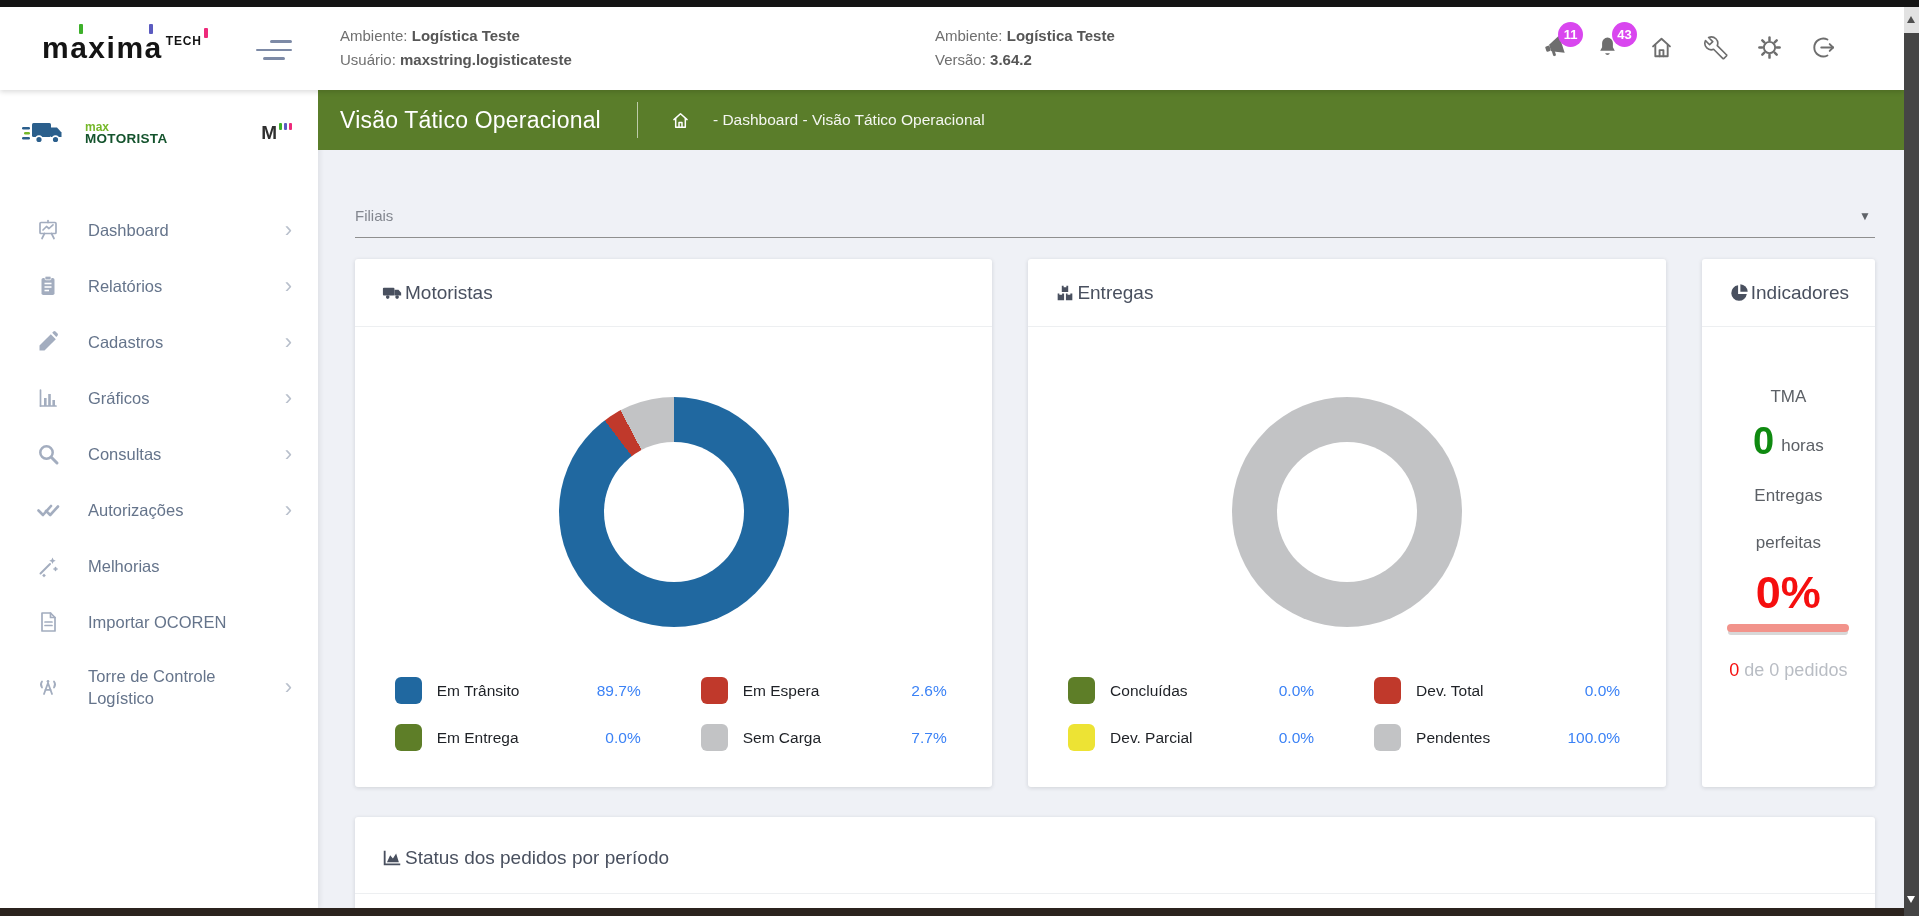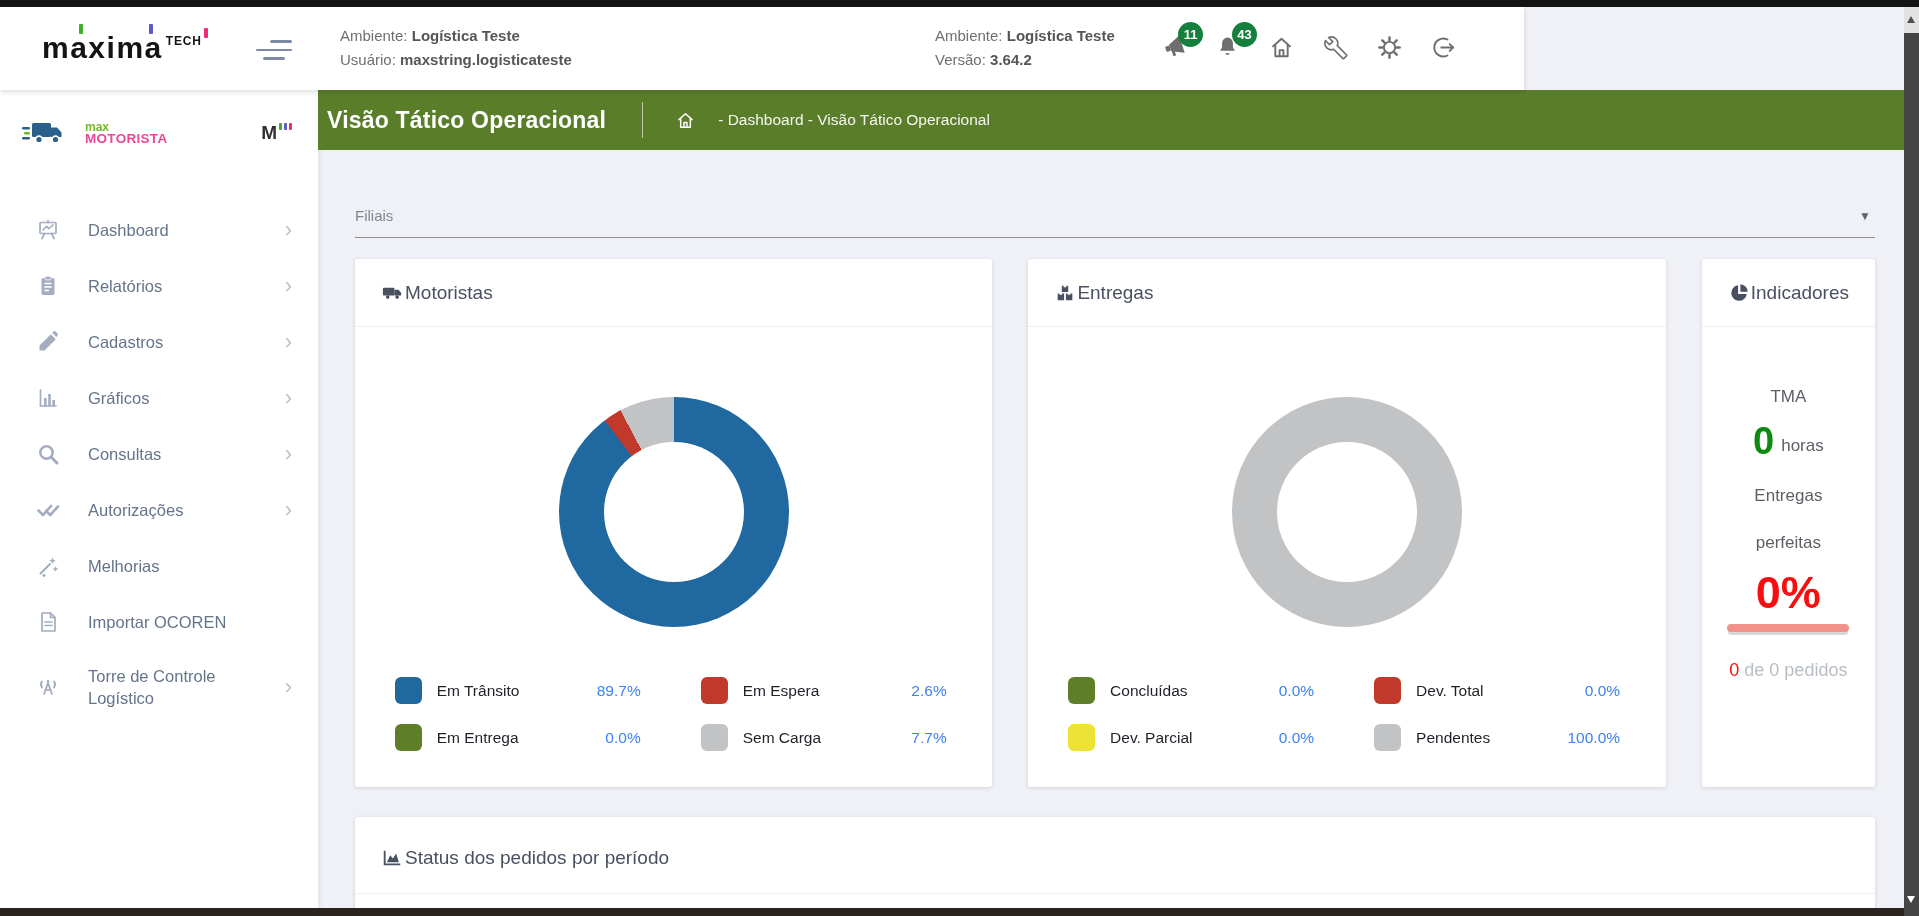--- a/index.html
+++ b/index.html
@@ -4,21 +4,21 @@
 <style>
   * { margin:0; padding:0; box-sizing:border-box; }
   body { background:#222; font-family:"Liberation Sans", sans-serif; }
   .screen { position:relative; width:1919px; height:916px; background:#eff1f6; overflow:hidden; }
 
   
   .top-strip { position:absolute; top:0; left:0; right:0; height:7px; background:#141414; z-index:90; }
   .bottom-strip { position:absolute; bottom:0; left:0; right:0; height:8px; background:#2b231e; z-index:40; }
 
   
-  .app-header { position:absolute; top:7px; left:0; width:1524px; height:83px; background:#fff;
+  .app-header { position:absolute; top:7px; left:0; width:1904px; height:83px; background:#fff;
                 box-shadow:0 2px 5px rgba(0,0,0,0.14); z-index:30; }
   .brand { position:absolute; left:42px; top:24px; white-space:nowrap; }
   .brand-text { font-size:30px; font-weight:bold; color:#141414; letter-spacing:1.5px; }
   .brand-sub { font-size:12px; font-weight:bold; color:#141414; position:relative; top:-13px; margin-left:3px; letter-spacing:0.8px; }
   .accent { position:absolute; width:4px; height:10px; border-radius:1px; }
   .accent.g { left:37px; top:-7px; background:#3db02a; }
   .accent.b { left:107px; top:-7px; background:#5b5bc0; }
   .accent.p { display:inline-block; position:relative; top:-20px; margin-left:2px; background:#ee2a7b; }
 
   .hamburger { position:absolute; left:256px; top:33px; width:36px; cursor:pointer; }
@@ -28,45 +28,45 @@
   .hamburger .l3 { width:22px; margin-left:7px; margin-bottom:0; }
 
   .env-block { position:absolute; top:17px; font-size:15px; color:#6f6f6f; line-height:24px; }
   .env-block b { color:#565656; font-weight:bold; }
   .env-1 { left:340px; }
   .env-2 { left:935px; }
 
   .header-icons { position:absolute; right:66px; top:26px; display:flex; gap:25px; align-items:center; }
   .hicon { position:relative; width:29px; height:29px; display:flex; align-items:center; justify-content:center; cursor:pointer; }
   .badge { position:absolute; top:-11px; right:-15px; min-width:25px; height:25px; padding:0 4px; border-radius:13px;
-           background:#15803d; color:#fff; font-size:13px; font-weight:bold;
+           background:#d946ef; color:#fff; font-size:13px; font-weight:bold;
            display:flex; align-items:center; justify-content:center; }
 
   
   .sidebar { position:absolute; top:90px; left:0; width:318px; bottom:8px; background:#fff;
              box-shadow:2px 0 5px rgba(0,0,0,0.07); z-index:20; }
   .side-logo { height:86px; display:flex; align-items:center; justify-content:space-between; padding:0 26px 0 22px; }
   .truck-logo { display:flex; align-items:center; gap:15px; }
   .truck-text { display:flex; flex-direction:column; line-height:11px; }
   .t-max { color:#76b82a; font-size:12px; font-weight:bold; }
-  .t-mot { color:#ec4899; font-size:13.5px; font-weight:bold; letter-spacing:0.3px; }
+  .t-mot { color:#14532d; font-size:13.5px; font-weight:bold; letter-spacing:0.3px; }
   .mini-logo { font-size:19px; font-weight:bold; color:#2f2f2f; }
   .mini-logo .tick { display:inline-block; width:3px; height:7px; border-radius:1px; margin-left:2px; vertical-align:top; margin-top:1px; }
 
   .menu { margin-top:26px; }
   .menu-item { display:flex; align-items:center; padding:15px 26px 15px 36px; color:#65748b;
                font-size:16.5px; cursor:pointer; }
   .mi-icon { width:26px; height:26px; margin-right:26px; flex:0 0 26px; display:flex; align-items:center; }
   .mi-label { flex:1; line-height:22px; padding-right:8px; }
   .mi-chevron { color:#b9c0cc; font-size:22px; line-height:16px; }
 
   
   .titlebar { position:absolute; left:318px; top:90px; width:1586px; height:60px; background:#5a7d2a;
               display:flex; align-items:center; color:#fff; z-index:25; }
-  .tb-title { font-size:23px; font-weight:bold; margin-left:9px; letter-spacing:0.2px; }
+  .tb-title { font-size:23px; font-weight:normal; margin-left:22px; letter-spacing:0.2px; }
   .tb-divider { width:1px; height:36px; background:rgba(255,255,255,0.6); margin-left:36px; }
   .tb-home { margin-left:32px; display:flex; align-items:center; cursor:pointer; }
   .tb-breadcrumb { margin-left:22px; font-size:15.5px; color:#f4f6f1; }
 
   
   .content { position:absolute; left:318px; top:150px; width:1586px; bottom:8px; overflow:hidden; }
 
   .select-row { margin:57px 29px 0 37px; padding-bottom:13px; border-bottom:1px solid #8f8f8f;
                 display:flex; justify-content:space-between; align-items:center; cursor:pointer; }
   .select-label { font-size:15px; color:#83878f; }

